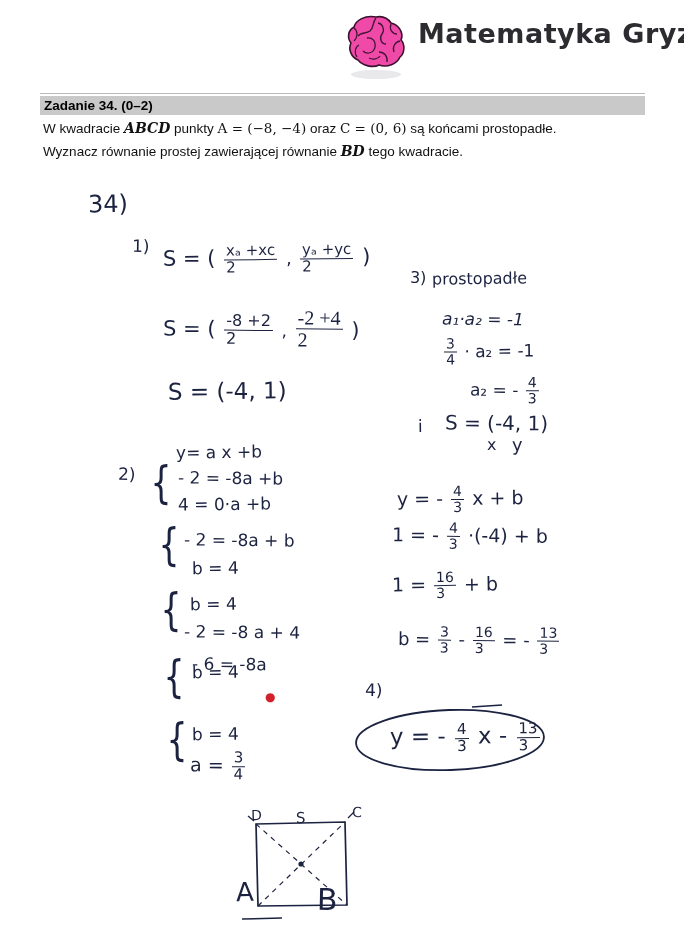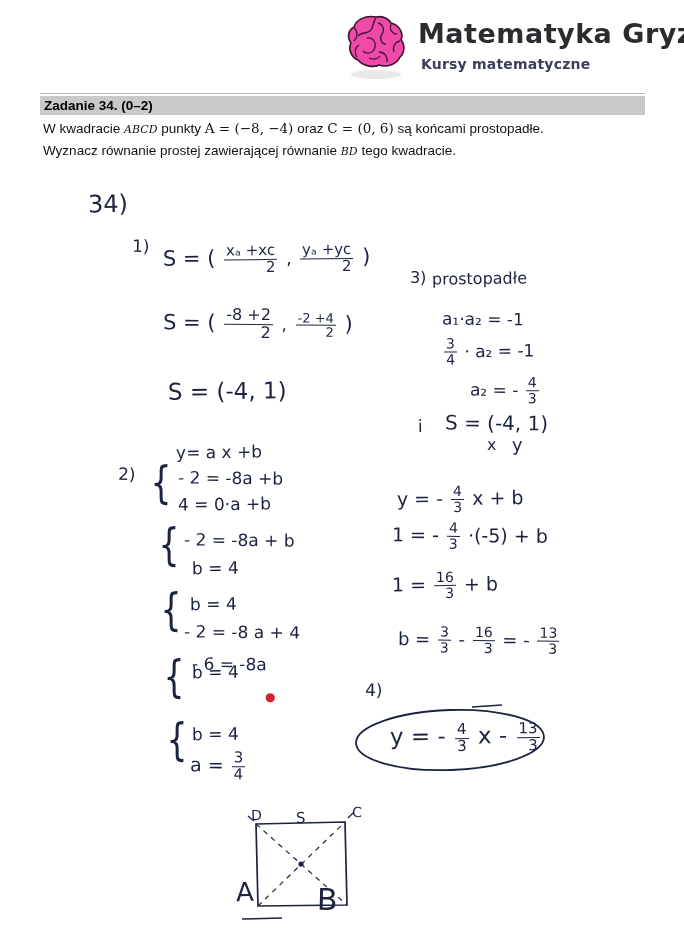--- a/index.html
+++ b/index.html
@@ -50,21 +50,21 @@
   }
   .task-line{
     position:absolute;left:43px;
     font-size:13.5px;color:#111;white-space:nowrap;
     font-family:"Liberation Sans", sans-serif;
   }
   .task-line.l1{top:120px;}
   .task-line.l2{top:143px;}
   .mth{
     font-family:"DejaVu Serif", serif;
-    font-style:italic;font-size:11px;
+    font-style:italic;font-size:14px;font-weight:bold;
   }
   .mthu{
     font-family:"DejaVu Serif", serif;
     font-style:normal;font-size:13.5px;
   }
   
   .hand{
     position:absolute;left:0;top:0;width:684px;height:937px;
     pointer-events:none;
   }
@@ -73,21 +73,21 @@
     font-family:"DejaVu Sans", sans-serif;
     color:#1c2340;
     white-space:nowrap;
     line-height:1;
   }
   .hw.red{color:#d3212c;}
   
   .frac{
     display:inline-block;
     vertical-align:-0.48em;
-    text-align:right;
+    text-align:left;
     line-height:1.05;
     margin:0 2px;
   }
   .frac .num{display:block;padding:0 2px;}
   .frac .den{display:block;border-top:1.6px solid #1c2340;padding:0 2px;}
   .brace{
     font-family:"DejaVu Sans", sans-serif;
     font-weight:normal;
     display:inline-block;
     transform:scaleX(0.75);
@@ -118,21 +118,20 @@
         <path d="M55 27 C50 28 47 33 49 38"></path>
         <path d="M34 38 C39 38 43 42 42 48"></path>
         <path d="M14 31 C10 33 9 39 12 43"></path>
         <path d="M24 44 C28 46 33 45 35 42"></path>
       </g>
     </svg>
     <div class="brain-shadow"></div>
   </div>
 
   <div class="logo-title">Matematyka Gryzie</div>
-  <div class="logo-sub">Kursy matematyczne</div>
 </div>
 
 <div class="rule"></div>
 
 <div class="task-bar">
   <span>Zadanie 34. (0–2)</span>
 </div>
 
 <div class="task-line l1">
   <span>W kwadracie</span>
@@ -170,21 +169,21 @@
     <span>)</span>
   </div>
 
   <div class="hw j4" style="left:163px;top:307px;font-size:21px;">
     <span>S = (</span>
     <span class="frac" style="font-size:16px;">
       <span class="num">-8 +2</span>
       <span class="den">2</span>
     </span>
     <span style="font-size:17px;">,</span>
-    <span class="frac" style="font-size:13px;">
+    <span class="frac" style="font-size:20px;font-family:Liberation Serif, serif;">
       <span class="num">-2 +4</span>
       <span class="den">2</span>
     </span>
     <span>)</span>
   </div>
 
   <div class="hw j3" style="left:168px;top:380px;font-size:23px;">S =  (-4, 1)</div>
 
   <div class="hw j2" style="left:118px;top:466px;font-size:17px;">2)</div>
 
@@ -213,21 +212,21 @@
     <span>a =</span>
     <span class="frac" style="font-size:15px;">
       <span class="num">3</span>
       <span class="den">4</span>
     </span>
   </div>
 
   <div class="hw j2" style="left:410px;top:270px;font-size:16px;">3)</div>
   <div class="hw j3" style="left:432px;top:271px;font-size:16px;">prostopadłe</div>
 
-  <div class="hw j4" style="left:442px;top:311px;font-size:17px;">a₁·a₂ = -1</div>
+  <div class="hw j4" style="left:442px;top:311px;font-size:17px;font-style:italic;">a₁·a₂ = -1</div>
 
   <div class="hw j3" style="left:442px;top:336px;font-size:17px;">
     <span class="frac" style="font-size:14px;">
       <span class="num">3</span>
       <span class="den">4</span>
     </span>
     <span>· a₂ = -1</span>
   </div>
 
   <div class="hw j4" style="left:470px;top:375px;font-size:17px;">
@@ -251,21 +250,21 @@
     </span>
     <span>x + b</span>
   </div>
 
   <div class="hw j4" style="left:392px;top:521px;font-size:19px;">
     <span>1 = -</span>
     <span class="frac" style="font-size:14px;">
       <span class="num">4</span>
       <span class="den">3</span>
     </span>
-    <span>·(-5) + b</span>
+    <span>·(-4) + b</span>
   </div>
 
   <div class="hw j3" style="left:392px;top:570px;font-size:19px;">
     <span>1 =</span>
     <span class="frac" style="font-size:14px;">
       <span class="num">16</span>
       <span class="den">3</span>
     </span>
     <span>+ b</span>
   </div>

